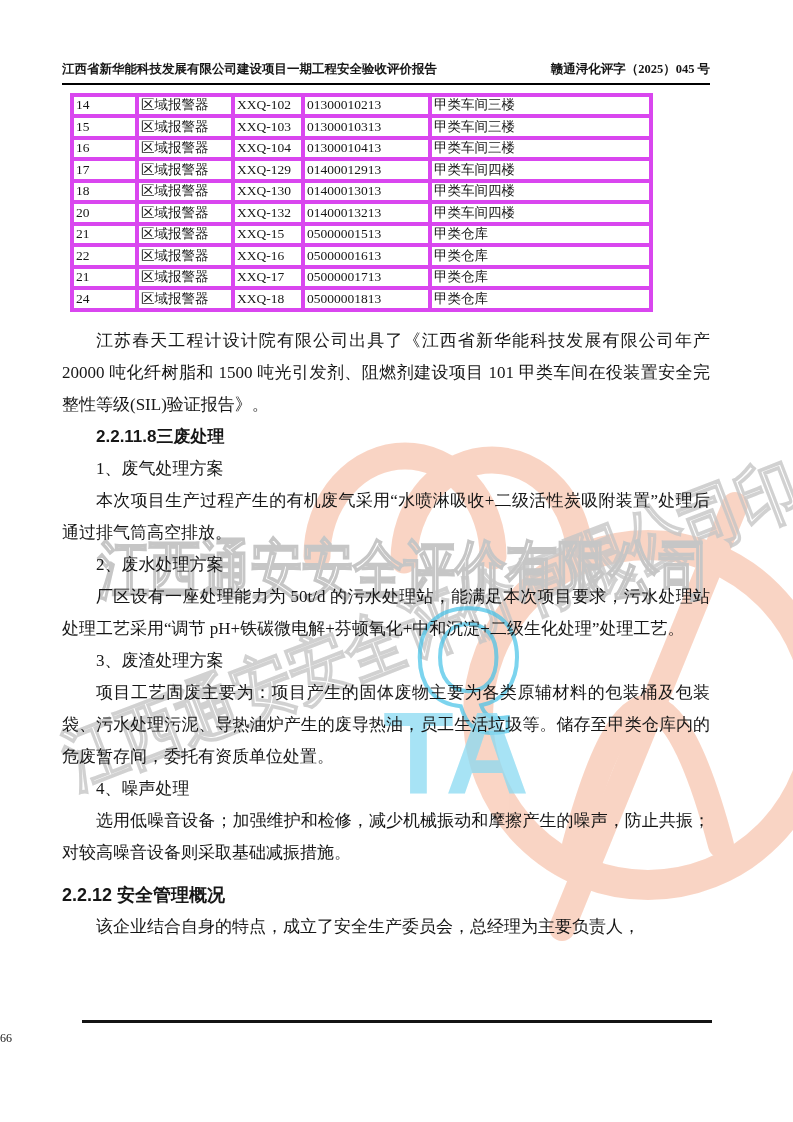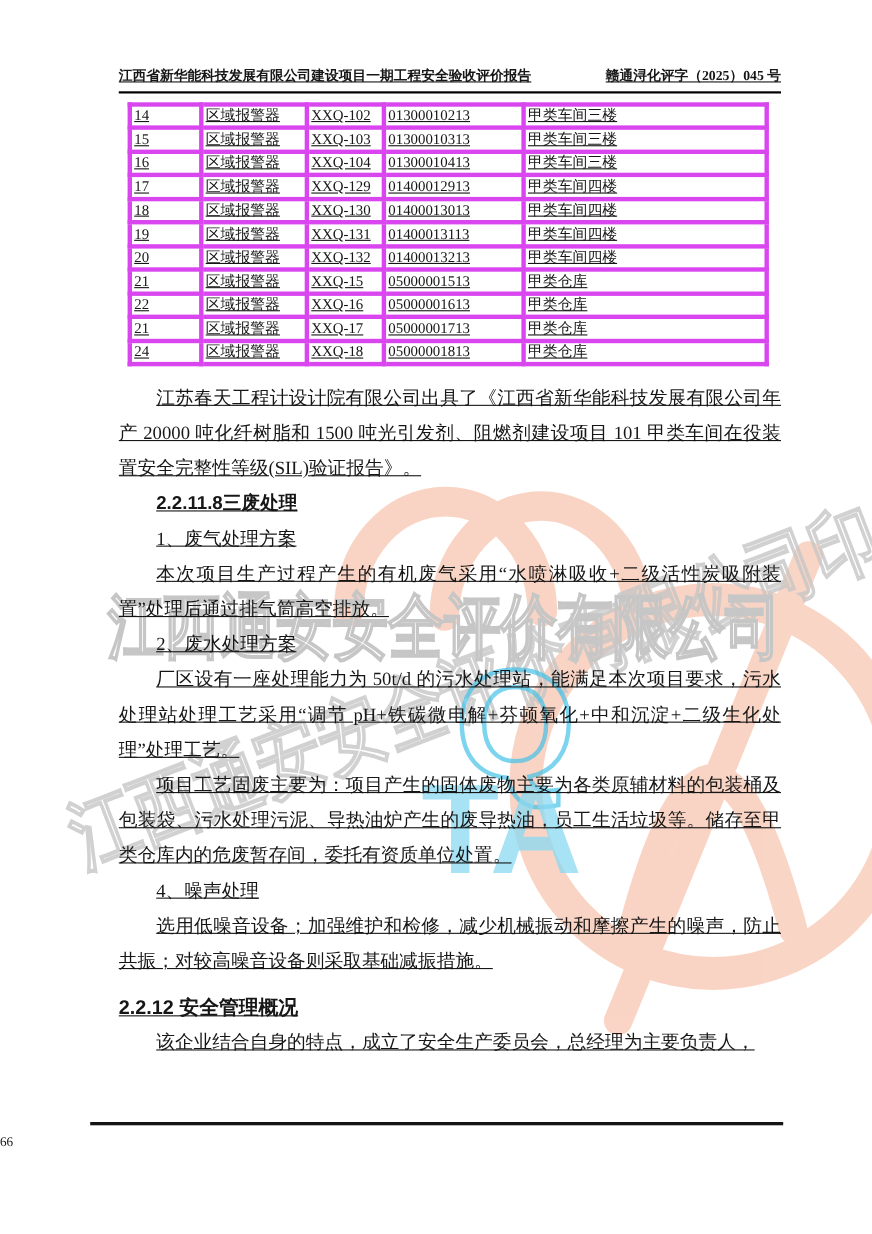--- a/index.html
+++ b/index.html
@@ -2,21 +2,21 @@
 <html><head>
 <meta charset="utf-8">
 <style>
   html,body { margin:0; padding:0; background:#e8e8e8; }
   .page {
     width:793px; height:1122px; background:#ffffff; margin:0 auto;
     position:relative; overflow:hidden;
     font-family:"Liberation Serif", serif; color:#161616;
   }
   .wm { position:absolute; left:0; top:0; z-index:0; }
-  .content { position:relative; z-index:1; padding:60px 83px 0 108px;text-decoration:underline; }
+  .content { position:relative; z-index:1; padding:60px 83px 0 62px; }
 
   .docheader {
     display:flex; justify-content:space-between; align-items:flex-end;
     font-weight:bold; font-size:12.5px; line-height:1.5;
     padding-bottom:4px; border-bottom:2px solid #000;
   }
   .docheader .right { white-space:nowrap; }
 
   table.alarm {
     border-collapse:collapse; table-layout:fixed;
@@ -107,27 +107,20 @@
             <td>甲类车间四楼</td>
           </tr>
           <tr>
             <td>18</td>
             <td>区域报警器</td>
             <td>XXQ-130</td>
             <td>01400013013</td>
             <td>甲类车间四楼</td>
           </tr>
           <tr>
-            <td>19</td>
-            <td>区域报警器</td>
-            <td>XXQ-131</td>
-            <td>01400013113</td>
-            <td>甲类车间四楼</td>
-          </tr>
-          <tr>
             <td>20</td>
             <td>区域报警器</td>
             <td>XXQ-132</td>
             <td>01400013213</td>
             <td>甲类车间四楼</td>
           </tr>
           <tr>
             <td>21</td>
             <td>区域报警器</td>
             <td>XXQ-15</td>
@@ -158,20 +151,21 @@
         </tbody>
     </table>
 
     <div class="body-text">
         <p class="blk p">江苏春天工程计设计院有限公司出具了《江西省新华能科技发展有限公司年产 20000 吨化纤树脂和 1500 吨光引发剂、阻燃剂建设项目 101 甲类车间在役装置安全完整性等级(SIL)验证报告》。</p>
         <p class="blk h8">2.2.11.8三废处理</p>
         <p class="blk sub">1、废气处理方案</p>
         <p class="blk p">本次项目生产过程产生的有机废气采用“水喷淋吸收+二级活性炭吸附装置”处理后通过排气筒高空排放。</p>
         <p class="blk sub">2、废水处理方案</p>
         <p class="blk p">厂区设有一座处理能力为 50t/d 的污水处理站，能满足本次项目要求，污水处理站处理工艺采用“调节 pH+铁碳微电解+芬顿氧化+中和沉淀+二级生化处理”处理工艺。</p>
+        <p class="blk sub">3、废渣处理方案</p>
         <p class="blk p">项目工艺固废主要为：项目产生的固体废物主要为各类原辅材料的包装桶及包装袋、污水处理污泥、导热油炉产生的废导热油，员工生活垃圾等。储存至甲类仓库内的危废暂存间，委托有资质单位处置。</p>
         <p class="blk sub">4、噪声处理</p>
         <p class="blk p">选用低噪音设备；加强维护和检修，减少机械振动和摩擦产生的噪声，防止共振；对较高噪音设备则采取基础减振措施。</p>
         <p class="blk h12">2.2.12 安全管理概况</p>
         <p class="blk p">该企业结合自身的特点，成立了安全生产委员会，总经理为主要负责人，</p>
       </div>
 
   </div>
 
   <div class="footer-line"></div>

